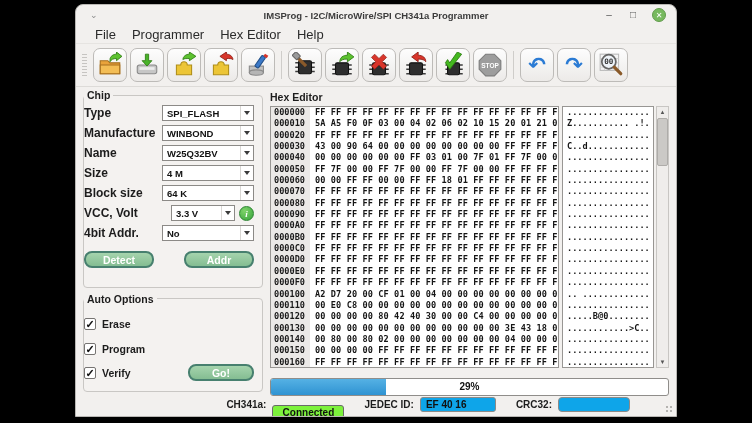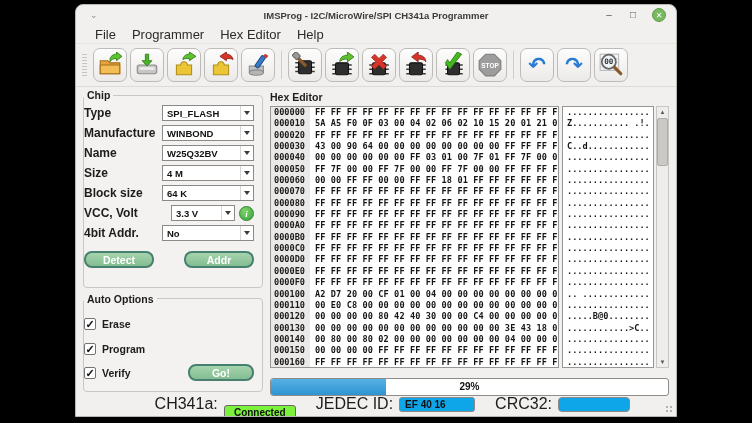--- a/index.html
+++ b/index.html
@@ -82,21 +82,21 @@
   .scroll-spacer{flex:1;}
   
   .progress{margin-top:10px;height:16px;border:1px solid #8f8d8a;border-radius:3px;background:#fff;
             position:relative;overflow:hidden;flex:0 0 auto;}
   .progress-fill{position:absolute;left:0;top:0;bottom:0;background:linear-gradient(#55b1e4,#2f93d2);}
   .progress-label{position:absolute;left:0;right:0;text-align:center;font-size:10px;font-weight:700;
                   color:#111;line-height:15px;}
   
   .statusbar{height:24px;flex:0 0 auto;display:flex;align-items:center;justify-content:flex-end;
              padding-right:46px;gap:6px;position:relative;}
-  .sb-label{font-size:16px;font-weight:400;color:#1c1c1c;}
+  .sb-label{font-size:10px;font-weight:700;color:#1c1c1c;}
   .sb-field{height:15px;box-sizing:border-box;border:1px solid #8c8a87;border-radius:3px;background:#0ea5e9;
             font-size:10px;font-weight:700;color:#111;display:flex;align-items:center;padding:0 5px;}
   .sb-connected{width:72px;background:#7df23c;border-color:#6a6a6a;justify-content:center;margin-top:17px;}
   .sb-jedec{width:76px;}
   .sb-crc{width:72px;border-radius:4px;}
   .sb-gap{width:8px;}
   .resize-grip{position:absolute;right:3px;bottom:3px;width:8px;height:8px;
      background-image:radial-gradient(#b5b3b0 1px,transparent 1.2px);background-size:4px 4px;}
 </style>
 </head>

